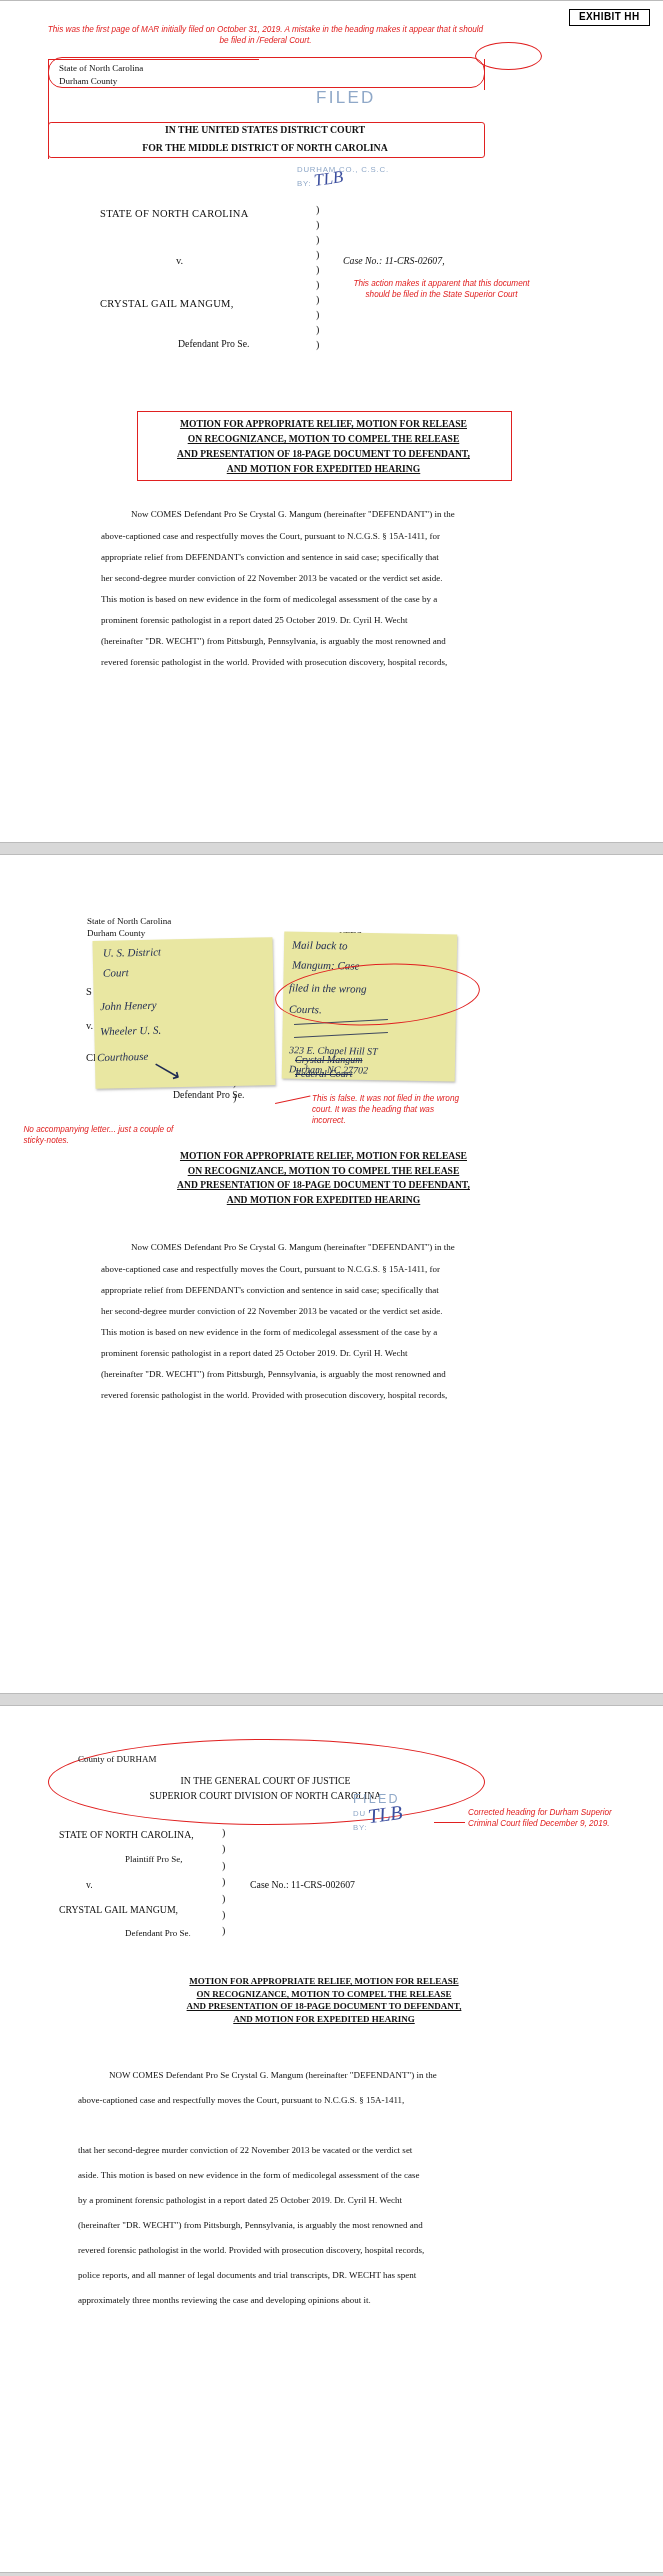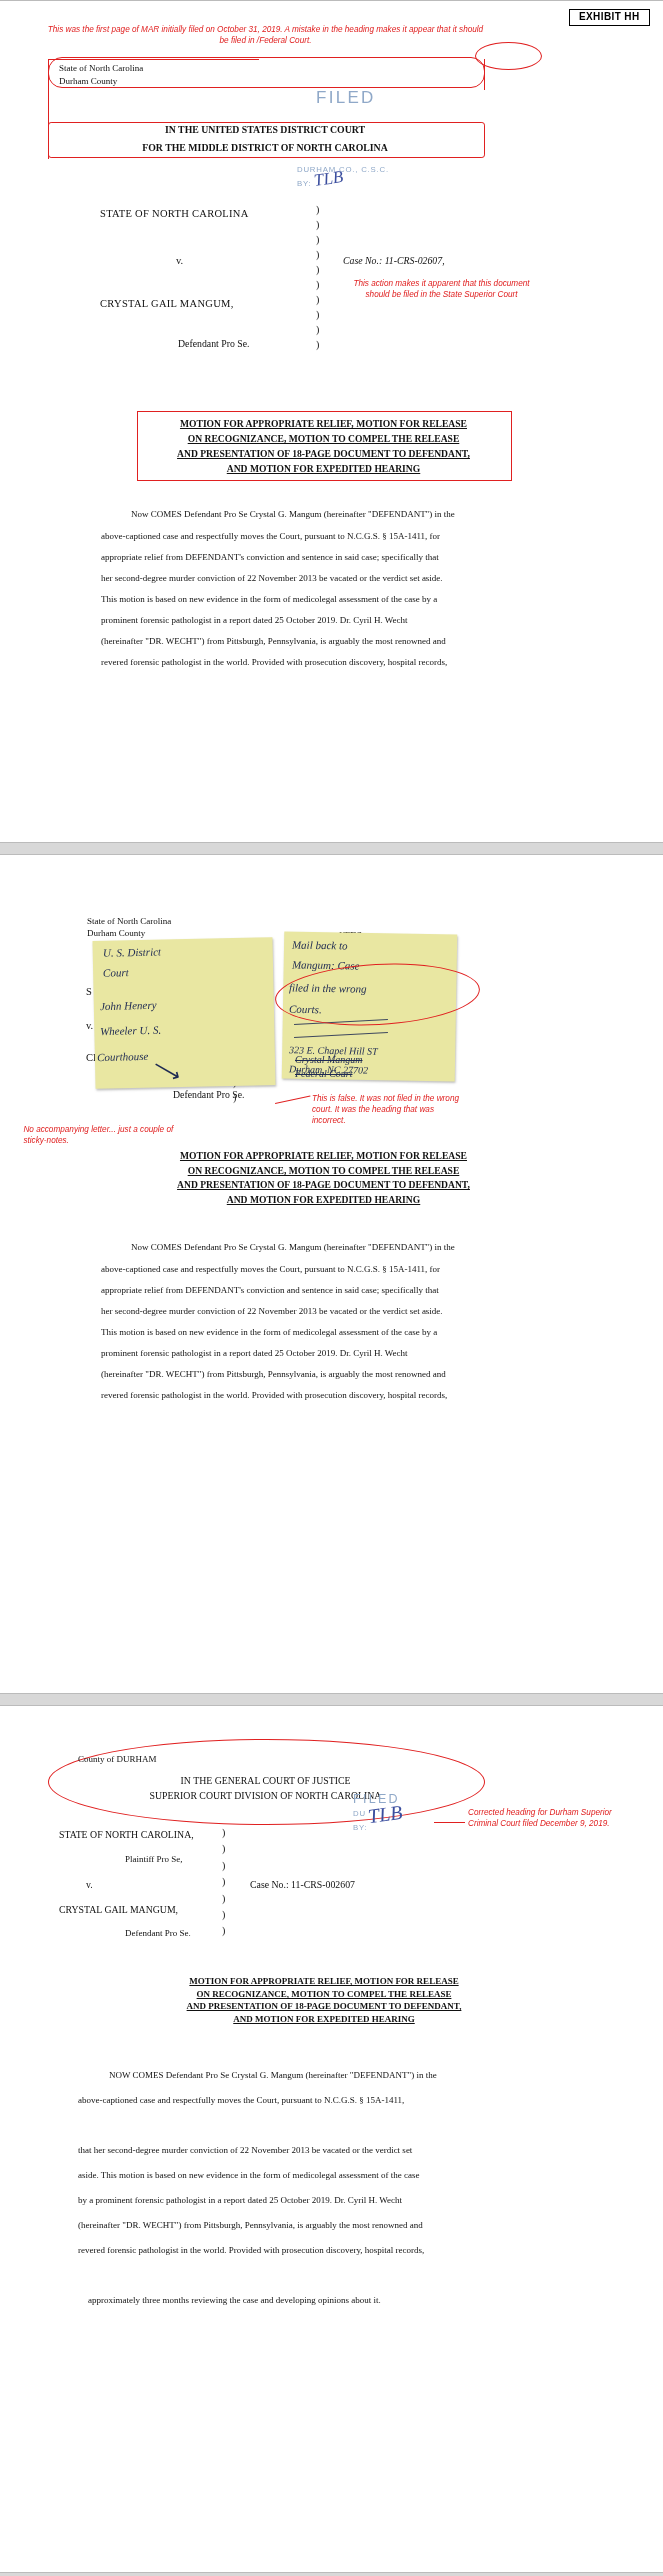--- a/index.html
+++ b/index.html
@@ -329,15 +329,16 @@
   <div class="title-block t3" style="left:117px; top:294px; width:414px;">AND PRESENTATION OF 18-PAGE DOCUMENT TO DEFENDANT,</div>
   <div class="title-block t3" style="left:117px; top:307px; width:414px;">AND MOTION FOR EXPEDITED HEARING</div>
 
   <div class="body-para p3" style="left:78px; top:359px; width:484px; text-indent:31px;">NOW COMES Defendant Pro Se Crystal G. Mangum (hereinafter "DEFENDANT") in the</div>
   <div class="body-para p3" style="left:78px; top:384px; width:484px;">above-captioned case and respectfully moves the Court, pursuant to N.C.G.S. § 15A-1411,</div>
   <div class="body-para p3" style="left:78px; top:434px; width:484px;">that her second-degree murder conviction of 22 November 2013 be vacated or the verdict set</div>
   <div class="body-para p3" style="left:78px; top:459px; width:484px;">aside.   This motion is based on new evidence in the form of medicolegal assessment of the case</div>
   <div class="body-para p3" style="left:78px; top:484px; width:484px;">by a prominent forensic pathologist in a report dated 25 October 2019.   Dr. Cyril H. Wecht</div>
   <div class="body-para p3" style="left:78px; top:509px; width:484px;">(hereinafter "DR. WECHT") from Pittsburgh, Pennsylvania, is arguably the most renowned and</div>
   <div class="body-para p3" style="left:78px; top:534px; width:484px;">revered forensic pathologist in the world.   Provided with prosecution discovery, hospital records,</div>
-  <div class="body-para p3" style="left:88px; top:584px; width:484px;">approximately three months reviewing the case and developing opinions about it.</div>
+  <div class="body-para p3" style="left:78px; top:559px; width:484px;">police reports, and all manner of legal documents and trial transcripts, DR. WECHT has spent</div>
+  <div class="body-para p3" style="left:78px; top:584px; width:484px;">approximately three months reviewing the case and developing opinions about it.</div>
 </div>
 
 
 </body></html>

